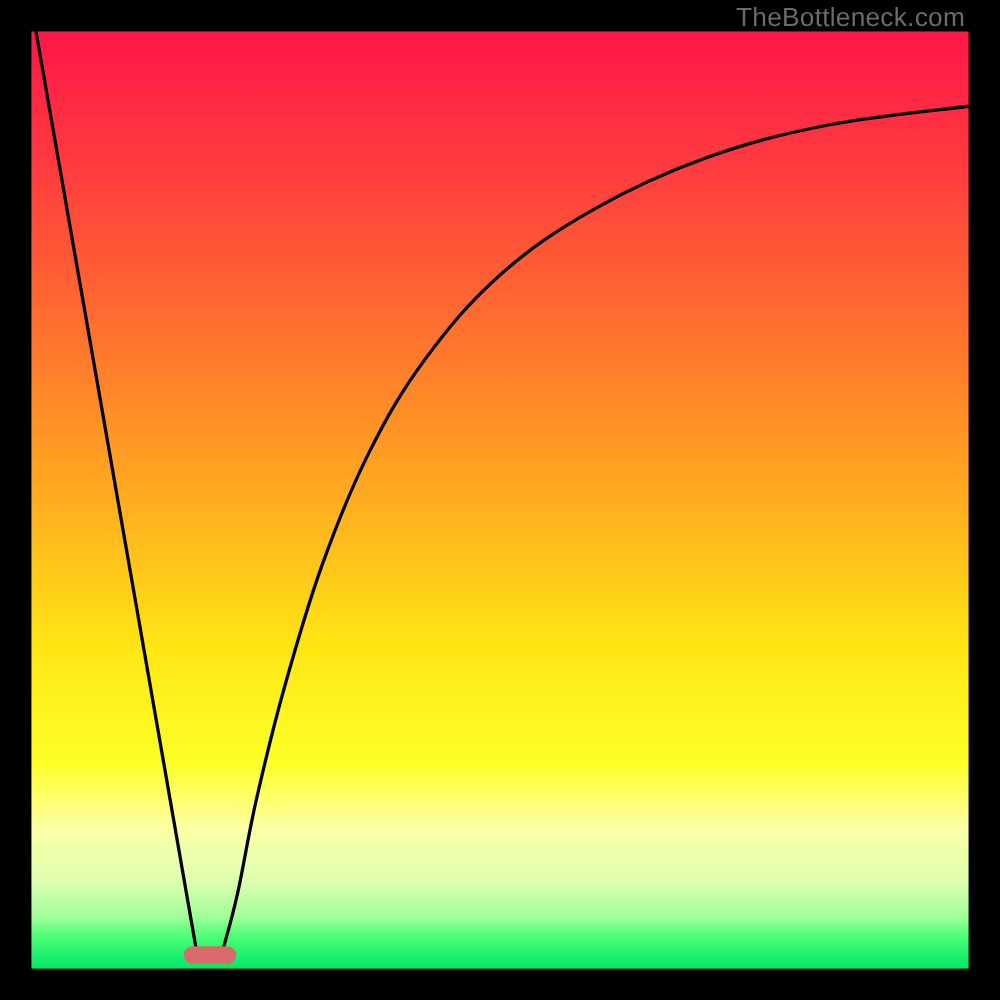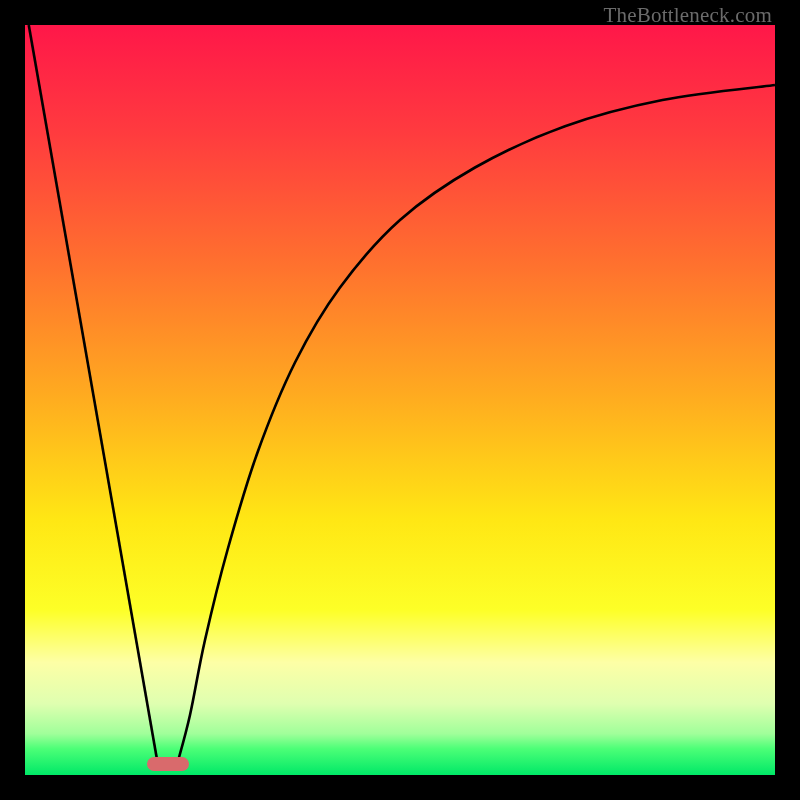--- a/index.html
+++ b/index.html
@@ -11,21 +11,20 @@
     background: #000;
     font-family: Arial, Helvetica, sans-serif;
   }
   .frame {
     position: absolute;
     left: 0;
     top: 0;
     width: 800px;
     height: 800px;
     background: #000;
-    font-family: Liberation Serif, serif;
   }
   .plot {
     position: absolute;
     left: 25px;
     top: 25px;
     width: 750px;
     height: 750px;
   }
   .gradient {
     position: absolute;

